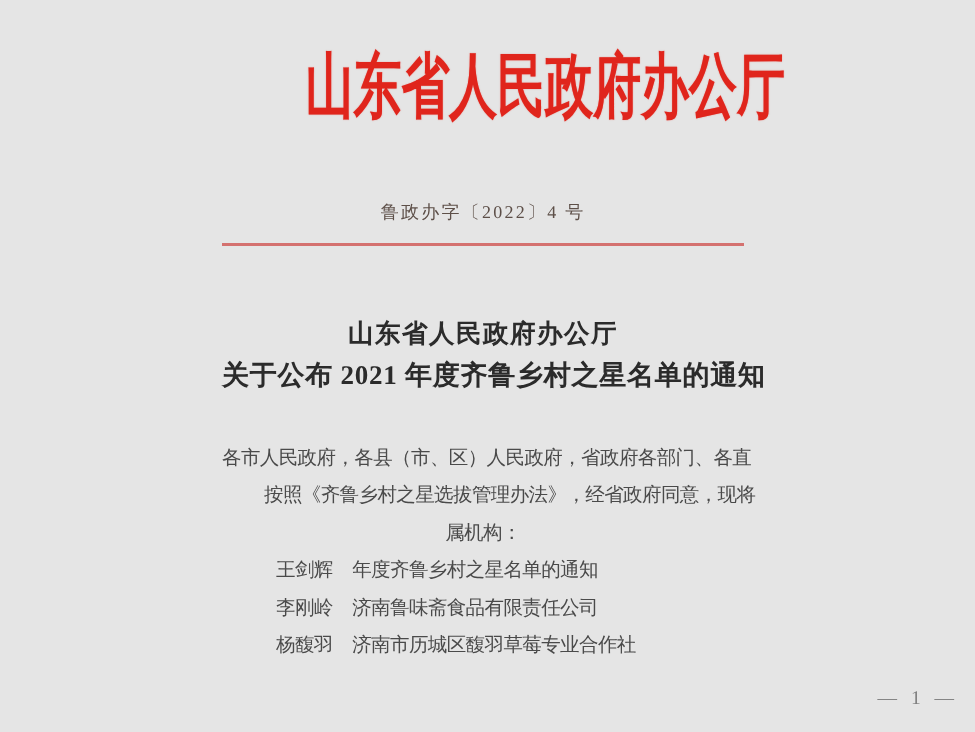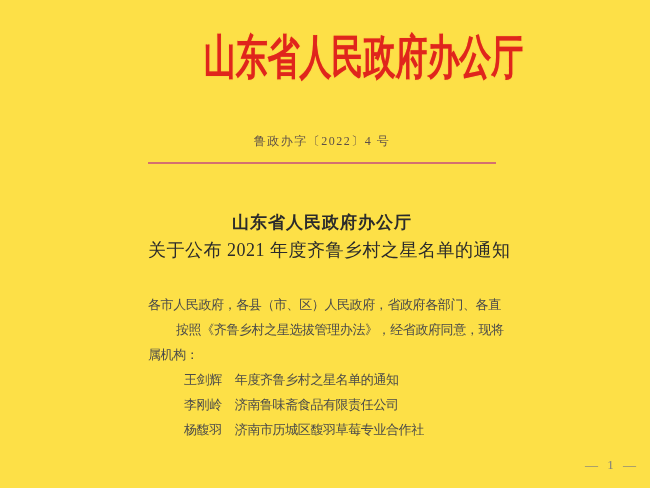--- a/index.html
+++ b/index.html
@@ -4,21 +4,21 @@
 <style>
   html, body {
     margin: 0;
     padding: 0;
     background: #ffffff;
   }
   .page {
     position: relative;
     width: 650px;
     height: 488px;
-    background: #fde047;
+    background: #e5e5e5;
     overflow: hidden;
     font-family: "Liberation Serif", "DejaVu Serif", serif;
   }
   .doc-column {
     position: absolute;
     left: 148px;
     top: 0;
     width: 348px;
     height: 488px;
   }
@@ -67,38 +67,39 @@
     letter-spacing: 1px;
     white-space: nowrap;
   }
   .title-2 {
     position: absolute;
     top: 238px;
     left: 0;
     width: 100%;
     text-align: center;
     font-size: 18px;
-    font-weight: normal;
+    font-weight: bold;
     color: #2b2b2b;
     letter-spacing: 0.5px;
     white-space: nowrap;
   }
   .body-text {
     position: absolute;
     top: 292px;
     left: 0;
     width: 100%;
     font-size: 13px;
     color: #4a4a4a;
     letter-spacing: -0.4px;
   }
   .body-line {
     height: 25px;
     line-height: 25px;
     white-space: nowrap;
+    text-align: center;
   }
   .indent {
     padding-left: 28px;
   }
   .list-row {
     height: 25px;
     line-height: 25px;
     padding-left: 36px;
     white-space: nowrap;
   }

